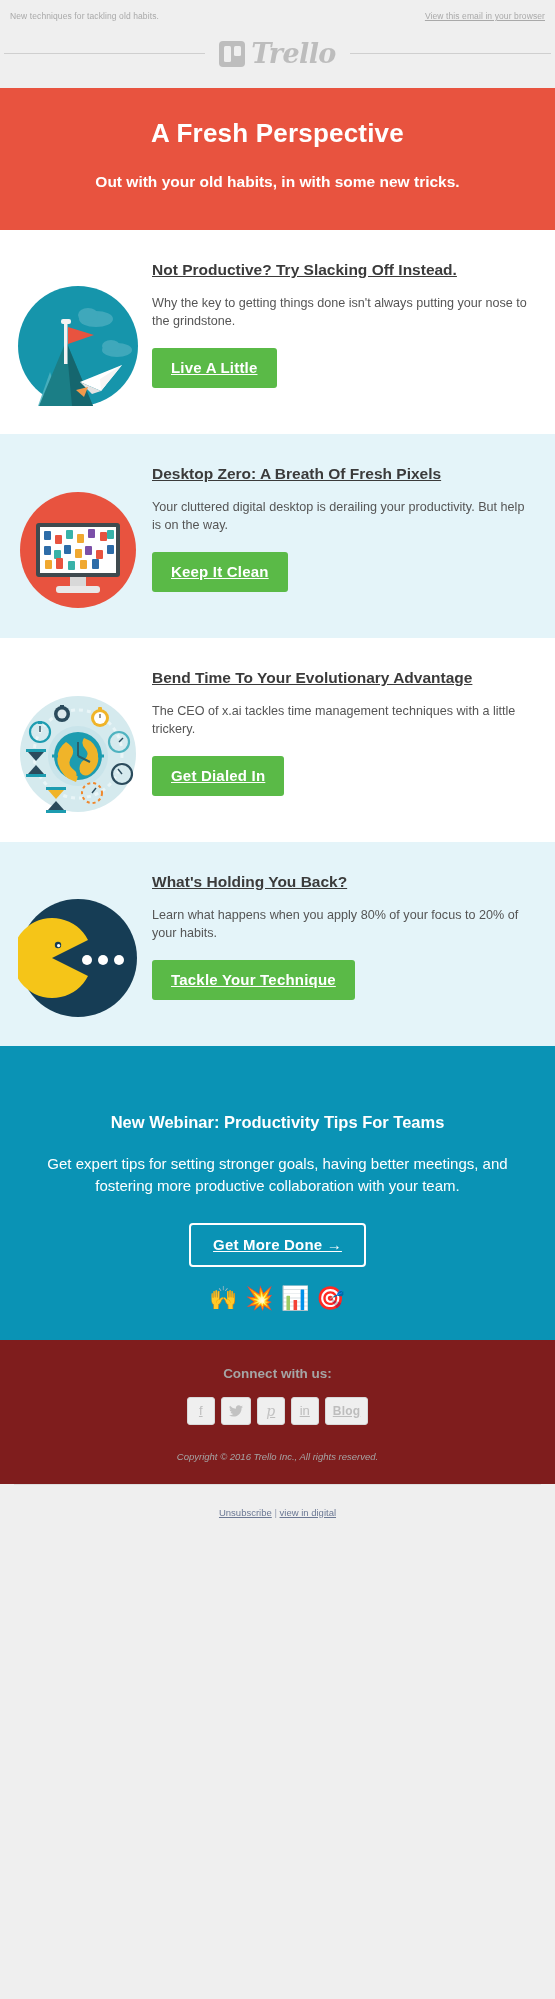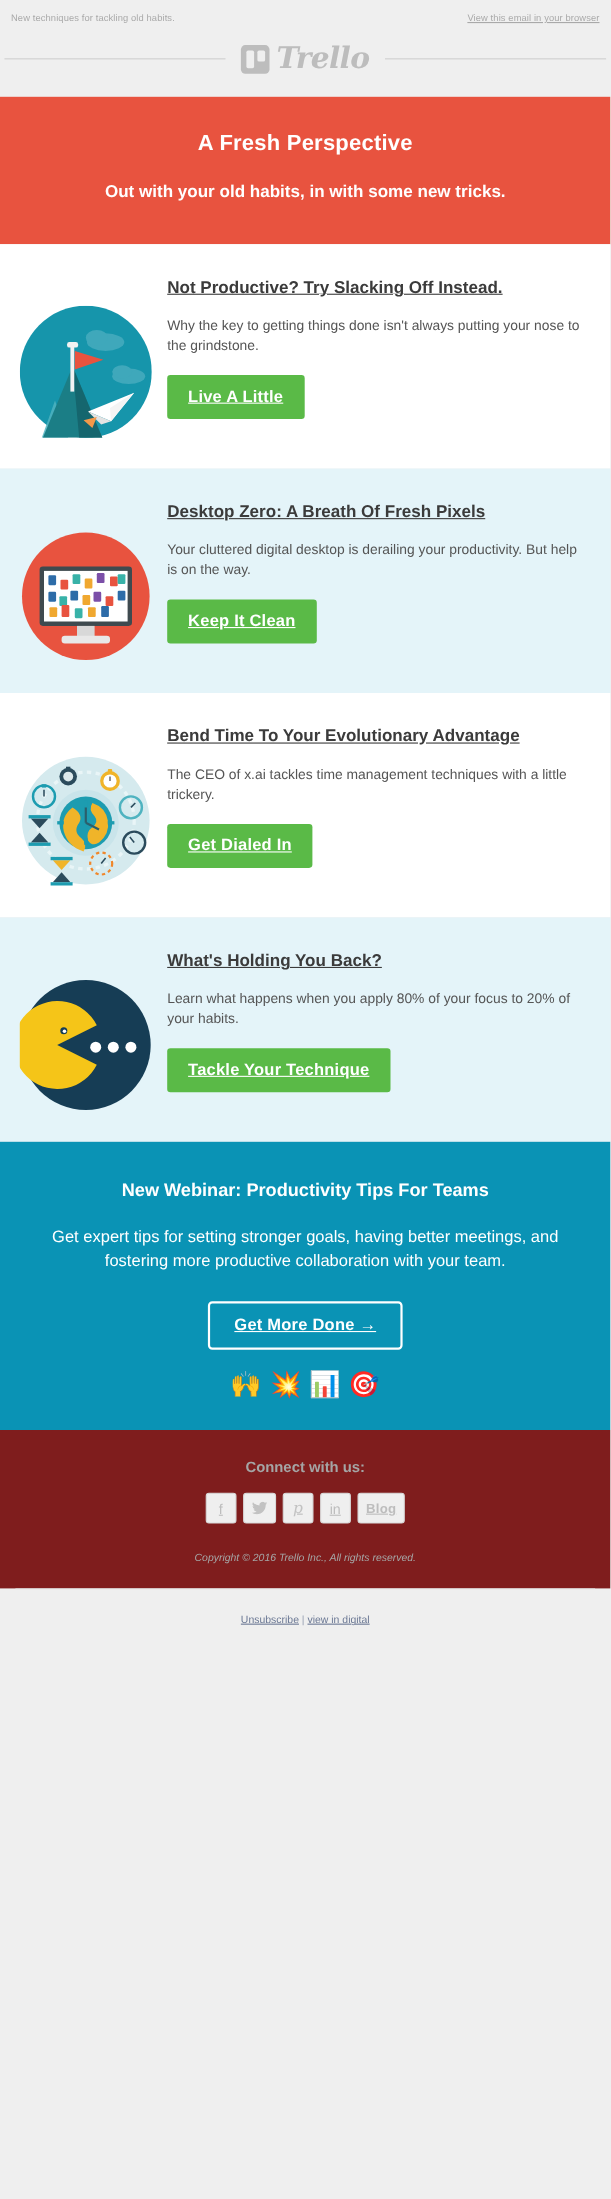--- a/index.html
+++ b/index.html
@@ -66,21 +66,21 @@
   }
 
   
   .hero {
     background: #e8533f;
     padding: 30px 36px 36px 36px;
     text-align: center;
   }
   .hero h1 {
     color: #ffffff;
-    font-size: 20px;
+    font-size: 26px;
     font-weight: bold;
     letter-spacing: .2px;
     line-height: 1.2;
     margin-bottom: 22px;
   }
   .hero h2 {
     color: #ffffff;
     font-size: 15.5px;
     font-weight: bold;
     line-height: 1.45;
@@ -136,20 +136,21 @@
     background: #0a93b5;
     text-align: center;
     padding: 34px 26px 30px 26px;
   }
   .webinar h3 {
     color: #ffffff;
     font-size: 16.5px;
     font-weight: bold;
     line-height: 1.3;
     margin-bottom: 20px;
+    margin-top: 32px;
   }
   .webinar p {
     color: #ffffff;
     font-size: 15px;
     line-height: 1.45;
     margin-bottom: 26px;
     padding: 0 6px;
   }
   .btn-outline {
     display: inline-block;

